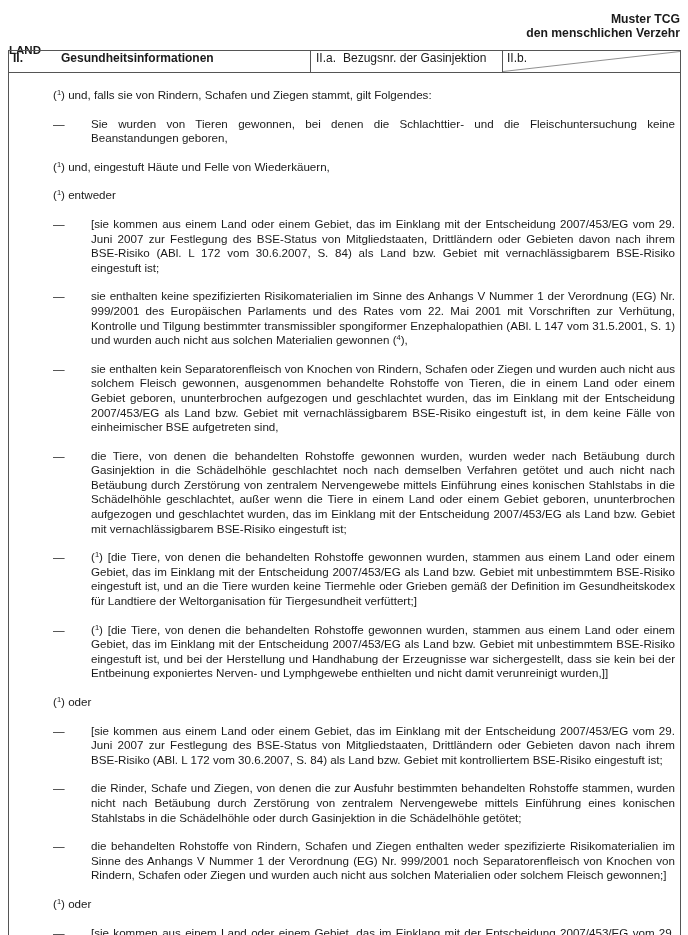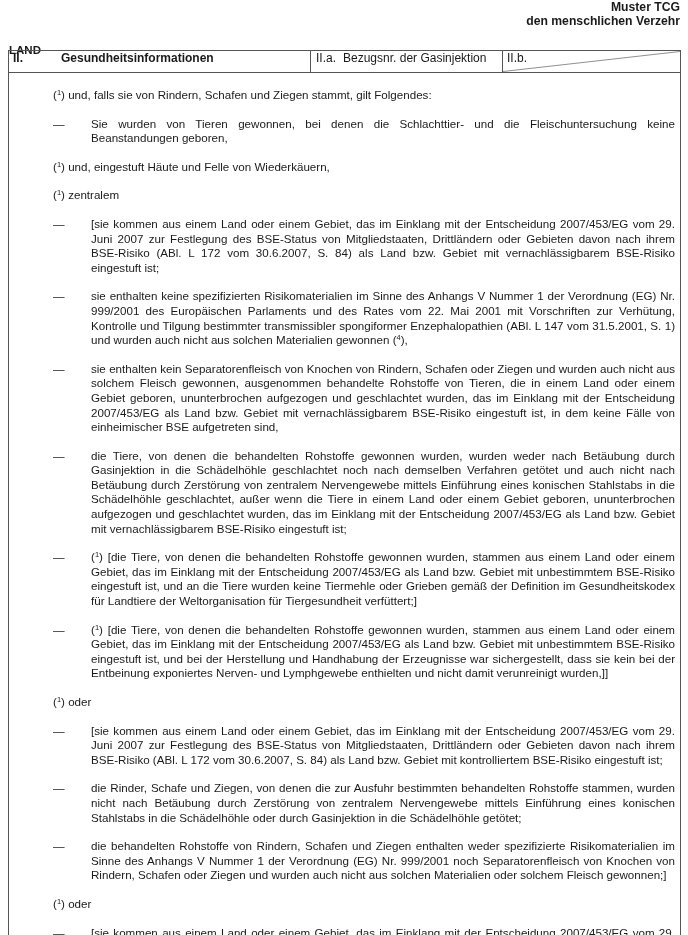--- a/index.html
+++ b/index.html
@@ -12,21 +12,21 @@
       height: 935px;
       overflow: hidden;
       position: relative;
       font-family: "Liberation Sans", sans-serif;
       color: #1a1a1a;
       font-size: 12px;
     }
     .top-right {
       position: absolute;
       right: 8px;
-      top: 0;
+      top: 12px;
       text-align: right;
       font-weight: bold;
       font-size: 12.2px;
       line-height: 14px;
     }
     .land {
       position: absolute;
       left: 9px;
       top: 44px;
       font-weight: bold;
@@ -139,21 +139,21 @@
 <div class="content">
 
   <p class="para">(<sup>1</sup>) <span>und, falls sie von Rindern, Schafen und Ziegen stammt, gilt Folgendes:</span></p>
   <div class="item">
     <span class="dash">—</span>
     <span class="txt">Sie wurden von Tieren gewonnen, bei denen die Schlachttier- und die Fleischuntersuchung keine Beanstandungen geboren,</span>
   </div>
 
   <p class="para">(<sup>1</sup>) <span>und, eingestuft Häute und Felle von Wiederkäuern,</span></p>
 
-  <p class="para">(<sup>1</sup>) <span>zentralem</span></p>
+  <p class="para">(<sup>1</sup>) <span>entweder</span></p>
   <div class="item">
     <span class="dash">—</span>
     <span class="txt">[sie kommen aus einem Land oder einem Gebiet, das im Einklang mit der Entscheidung 2007/453/EG vom 29. Juni 2007 zur Festlegung des BSE-Status von Mitgliedstaaten, Drittländern oder Gebieten davon nach ihrem BSE-Risiko (ABl. L 172 vom 30.6.2007, S. 84) als Land bzw. Gebiet mit vernachlässigbarem BSE-Risiko eingestuft ist;</span>
   </div>
   <div class="item">
     <span class="dash">—</span>
     <span class="txt"><span>sie enthalten keine spezifizierten Risikomaterialien im Sinne des Anhangs V Nummer 1 der Verordnung (EG) Nr. 999/2001 des Europäischen Parlaments und des Rates vom 22. Mai 2001 mit Vorschriften zur Verhütung, Kontrolle und Tilgung bestimmter transmissibler spongiformer Enzephalopathien (ABl. L 147 vom 31.5.2001, S. 1) und wurden auch nicht aus solchen Materialien gewonnen (</span><sup>4</sup><span>),</span></span>
   </div>
   <div class="item">
     <span class="dash">—</span>

